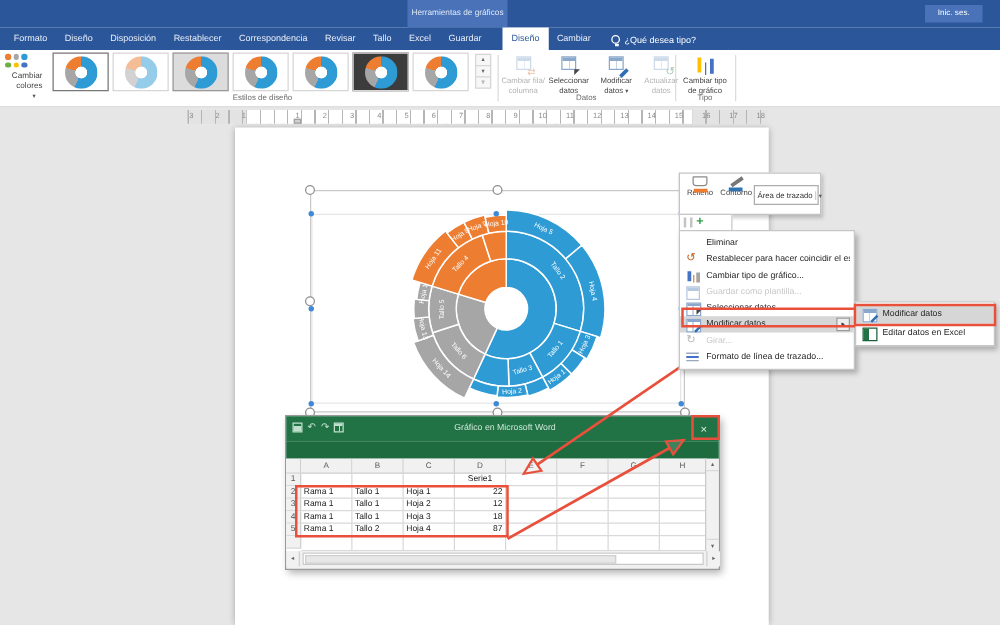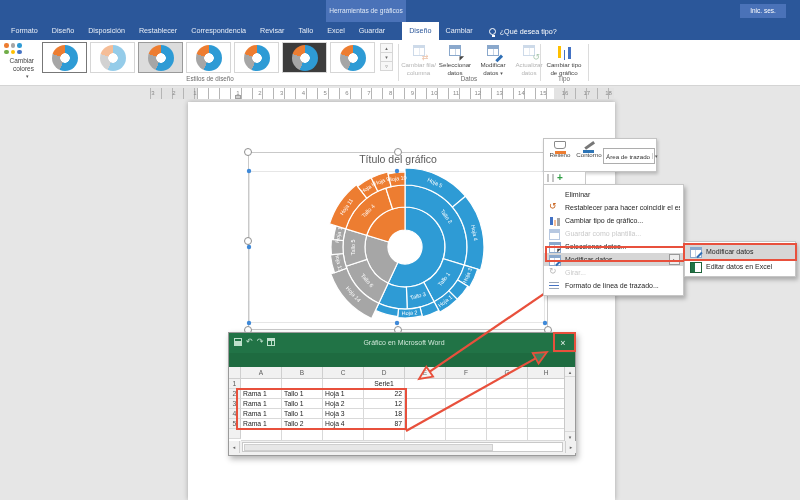--- a/index.html
+++ b/index.html
@@ -340,21 +340,20 @@
       <span class="rnum" style="left: 393.2px;">15</span>
       <span class="rnum" style="left: 415px;">16</span>
       <span class="rnum" style="left: 436.8px;">17</span>
       <span class="rnum" style="left: 458.6px;">18</span>
     </div>
 
   <div id="page" class="abs"></div>
 
   <div id="chartframe" class="abs"></div>
   <div id="innersel" class="abs"></div>
-  <div id="charttitle" class="abs">Título del gráfico</div>
   <svg id="sunburst" class="abs" width="170" height="170">
       <path d="M85.0 45.0A40 40 0 1 1 68.1 121.3L77.8 100.4A17 17 0 1 0 85.0 68.0Z" fill="#2e9bd5" stroke="#fff" stroke-width="1.2"></path>
       <path d="M68.1 121.3A40 40 0 0 1 46.7 73.3L68.7 80.0A17 17 0 0 0 77.8 100.4Z" fill="#a6a6a6" stroke="#fff" stroke-width="1.2"></path>
       <path d="M46.7 73.3A40 40 0 0 1 85.0 45.0L85.0 68.0A17 17 0 0 0 68.7 80.0Z" fill="#ed7d31" stroke="#fff" stroke-width="1.2"></path>
       <path d="M85.0 23.0A62 62 0 0 1 144.3 103.1L123.3 96.7A40 40 0 0 0 85.0 45.0Z" fill="#2e9bd5" stroke="#fff" stroke-width="1.2"></path>
       <text x="125.99669989147807" y="54.6640378756816" text-anchor="middle" dominant-baseline="middle" font-size="5.5" fill="#fff" transform="rotate(54 126.0 54.7)">Tallo 2</text>
       <path d="M144.3 103.1A62 62 0 0 1 114.1 139.7L103.8 120.3A40 40 0 0 0 123.3 96.7Z" fill="#2e9bd5" stroke="#fff" stroke-width="1.2"></path>
       <text x="124.35285375277371" y="117.43998923416596" text-anchor="middle" dominant-baseline="middle" font-size="5.5" fill="#fff" transform="rotate(-51 124.4 117.4)">Tallo 1</text>
       <path d="M114.1 139.7A62 62 0 0 1 87.2 147.0L86.4 125.0A40 40 0 0 0 103.8 120.3Z" fill="#2e9bd5" stroke="#fff" stroke-width="1.2"></path>
       <text x="98.19977130022856" y="134.26221714074248" text-anchor="middle" dominant-baseline="middle" font-size="5.5" fill="#fff" transform="rotate(-15 98.2 134.3)">Tallo 3</text>

